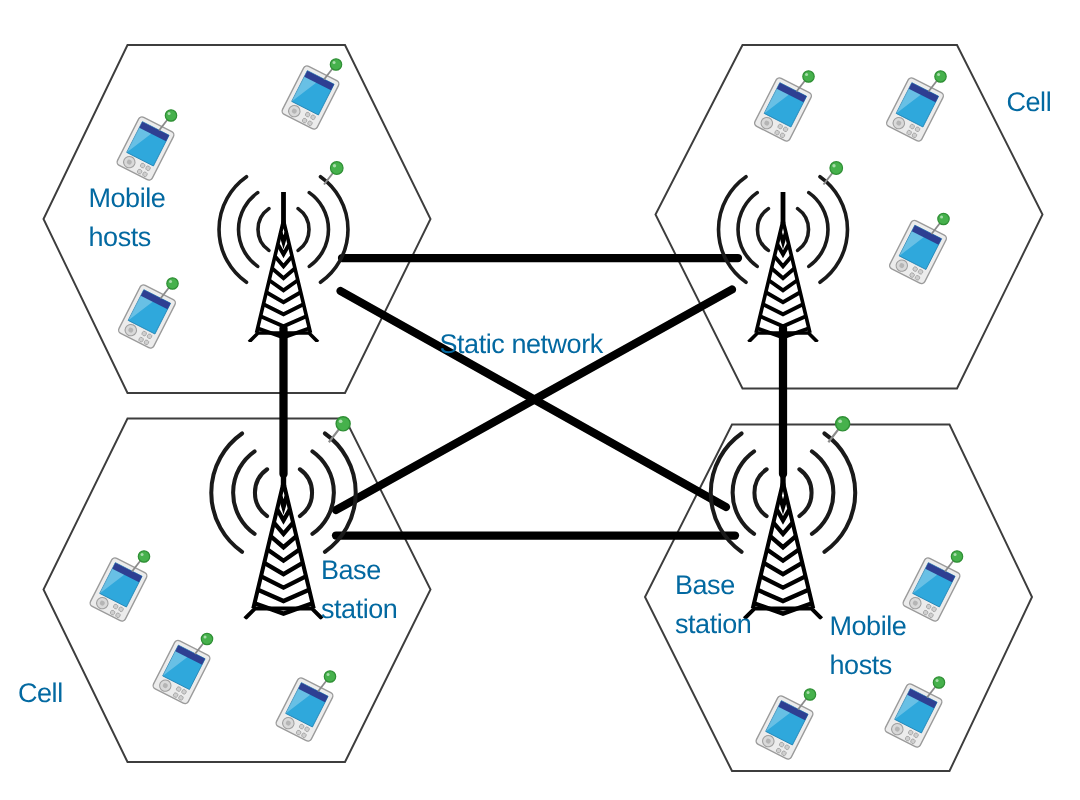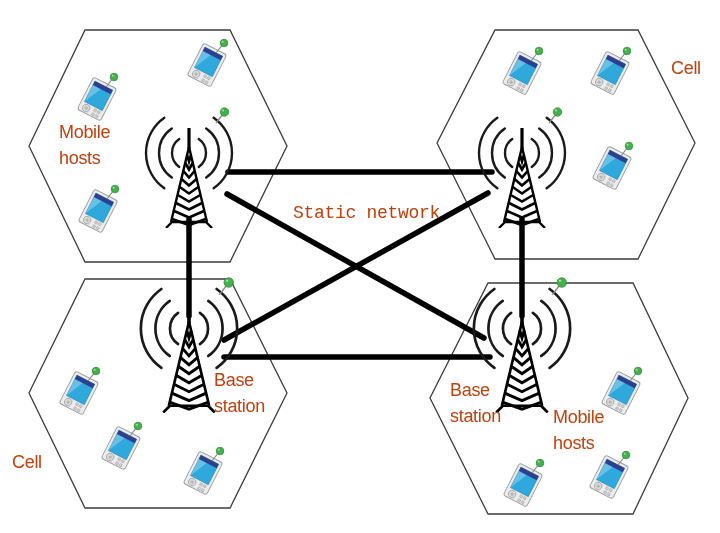--- a/index.html
+++ b/index.html
@@ -9,26 +9,26 @@
     background:#ffffff;
     font-family:"Liberation Sans", sans-serif;
     overflow:hidden;
   }
   .canvas svg{position:absolute;left:0;top:0;}
   .lbl{
     position:absolute;
     font-size:18px;
     line-height:26px;
     letter-spacing:-0.3px;
-    color:#c2410c;
+    color:#0369a1;
     white-space:normal;
   }
   .lbl.nowrap{white-space:nowrap;}
   .lbl-mobile-hosts-tl{left:59px;top:119px;width:84px;}
-  .lbl-static-network{left:293px;top:200px;font-family:Liberation Mono, monospace;}
+  .lbl-static-network{left:293px;top:216px;}
   .lbl-cell-tr{left:671px;top:55px;}
   .lbl-cell-bl{left:12px;top:449px;}
   .lbl-base-station-bl{left:214px;top:367px;width:84px;}
   .lbl-base-station-br{left:450px;top:377px;width:84px;}
   .lbl-mobile-hosts-br{left:553px;top:404px;width:84px;}
 </style>
 </head>
 <body>
 
 <div class="canvas">

